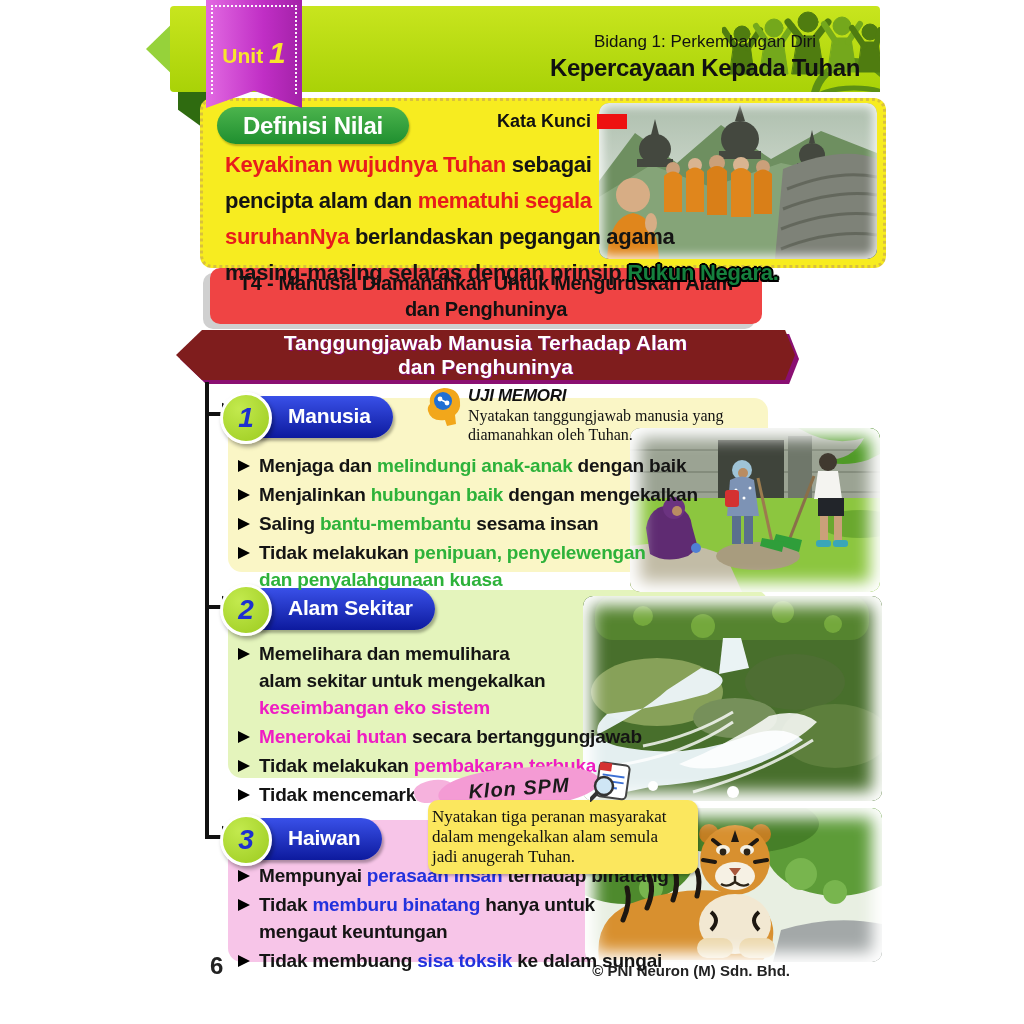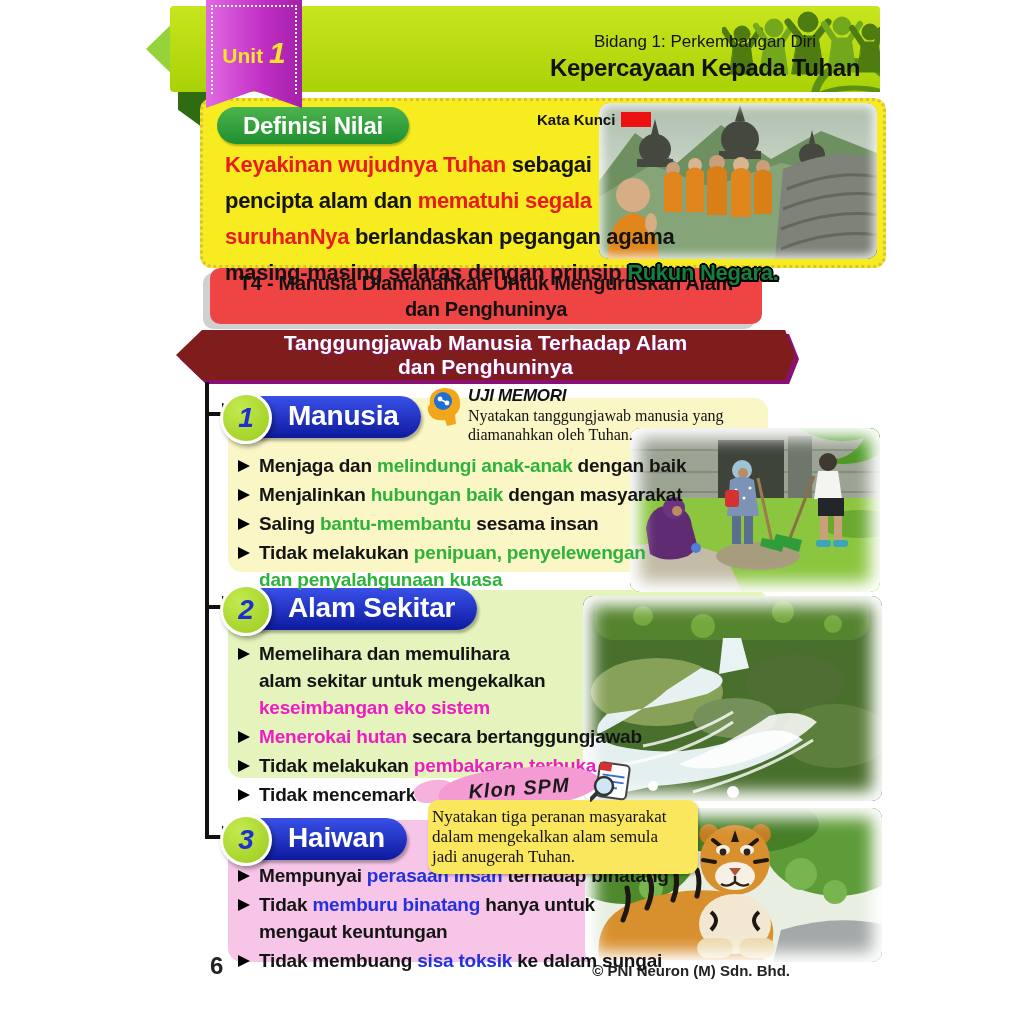--- a/index.html
+++ b/index.html
@@ -31,22 +31,22 @@
             border:3px dotted #d9c13c;border-radius:12px;}
   .photo{position:absolute;overflow:hidden;border-radius:10px;}
   .photo::after{content:"";position:absolute;inset:0;border-radius:10px;pointer-events:none;
             box-shadow:inset 0 0 16px 10px #fff;}
   .monks{left:396px;top:2px;width:278px;height:156px;z-index:1;}
   .monks::after{box-shadow:inset 0 0 10px 4px rgba(255,255,255,.8);}
   .def-badge{position:absolute;left:14px;top:6px;height:37px;padding:0 26px;z-index:3;
              display:inline-flex;align-items:center;border-radius:20px;
              background:linear-gradient(#4cb44d,#1f8f2f);color:#fff;font-weight:bold;font-size:24px;
              box-shadow:1px 2px 2px rgba(0,0,0,.25);letter-spacing:-0.3px;}
-  .kata-kunci{position:absolute;left:294px;top:10px;z-index:3;font-weight:bold;font-size:15px;
-             display:flex;align-items:center;gap:6px;margin-left:40px;}
+  .kata-kunci{position:absolute;left:294px;top:10px;z-index:3;font-weight:bold;font-size:18px;
+             display:flex;align-items:center;gap:6px;}
   .red-swatch{display:inline-block;width:30px;height:15px;background:#ee1111;}
   .def-text{position:absolute;left:22px;top:46px;width:660px;z-index:5;font-weight:bold;
             font-size:22px;line-height:36px;letter-spacing:-0.3px;white-space:pre-wrap;}
 
   
   .sg-k{color:#141414;}
   .sg-red{color:#e81c1c;}
   .sg-g{color:#2db23a;}
   .sg-m{color:#ef1cc3;}
   .sg-b{color:#2231dd;}
@@ -75,21 +75,21 @@
   .sec{position:absolute;left:228px;width:540px;border-radius:14px;}
   .sec1{top:398px;height:174px;background:#faf6c6;}
   .sec2{top:590px;height:188px;background:#e4f4bc;}
   .sec3{top:820px;height:142px;background:#f7c5e8;}
   .num-circle{position:absolute;left:-8px;top:-6px;width:46px;height:46px;border-radius:50%;
           background:radial-gradient(circle at 35% 30%,#c3ea4e,#9ccb1f);border:3px solid #fff;
           box-shadow:2px 3px 4px rgba(0,0,0,.35);color:#1d2fd0;font-weight:bold;font-style:italic;
           font-size:28px;display:flex;align-items:center;justify-content:center;z-index:5;}
   .pill{position:absolute;left:14px;top:-2px;height:40px;display:inline-flex;align-items:center;
           padding:0 22px 2px 46px;border-radius:22px;background:linear-gradient(#3950e8,#0d1a9e);
-          color:#fff;font-weight:bold;font-size:28px;letter-spacing:-0.2px;z-index:4;
+          color:#fff;font-weight:bold;font-size:21px;letter-spacing:-0.2px;z-index:4;
           box-shadow:2px 3px 3px rgba(0,0,0,.3);}
   .bullets{position:absolute;left:10px;z-index:6;}
   .sec1 .bullets{top:52px;}
   .sec2 .bullets{top:48px;}
   .sec3 .bullets{top:40px;}
   .bullet{display:flex;margin:2px 0;}
   .b-arrow{width:0;height:0;border-left:12px solid #000;border-top:6px solid transparent;
           border-bottom:6px solid transparent;margin:8px 9px 0 0;flex:none;}
   .b-text{font-weight:bold;font-size:19px;line-height:27px;white-space:pre-wrap;letter-spacing:-0.2px;}
 
@@ -285,21 +285,21 @@
 diamanahkan oleh Tuhan.</div>
       </div>
     </div>
     <div class="bullets">
         <div class="bullet">
           <span class="b-arrow"></span>
           <span class="b-text"><span class="sg-k">Menjaga dan </span><span class="sg-g">melindungi anak-anak</span><span class="sg-k"> dengan baik</span></span>
         </div>
         <div class="bullet">
           <span class="b-arrow"></span>
-          <span class="b-text"><span class="sg-k">Menjalinkan </span><span class="sg-g">hubungan baik</span><span class="sg-k"> dengan masyarakat</span></span>
+          <span class="b-text"><span class="sg-k">Menjalinkan </span><span class="sg-g">hubungan baik</span><span class="sg-k"> dengan mengekalkan</span></span>
         </div>
         <div class="bullet">
           <span class="b-arrow"></span>
           <span class="b-text"><span class="sg-k">Saling </span><span class="sg-g">bantu-membantu</span><span class="sg-k"> sesama insan</span></span>
         </div>
         <div class="bullet">
           <span class="b-arrow"></span>
           <span class="b-text"><span class="sg-k">Tidak melakukan </span><span class="sg-g">penipuan, penyelewengan
 dan penyalahgunaan kuasa</span></span>
         </div>

